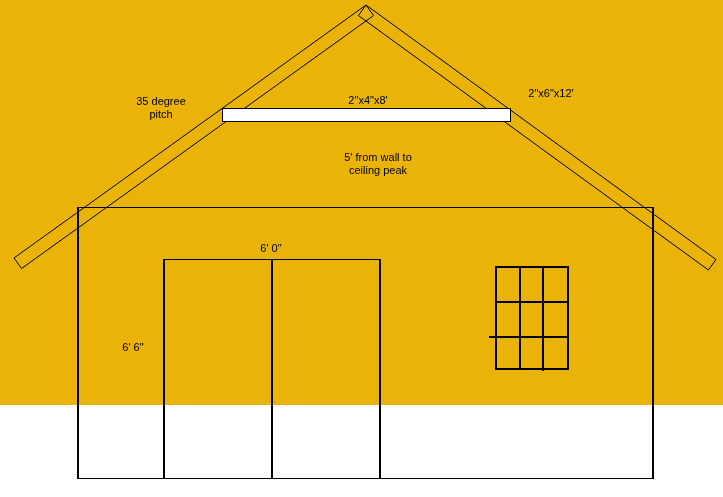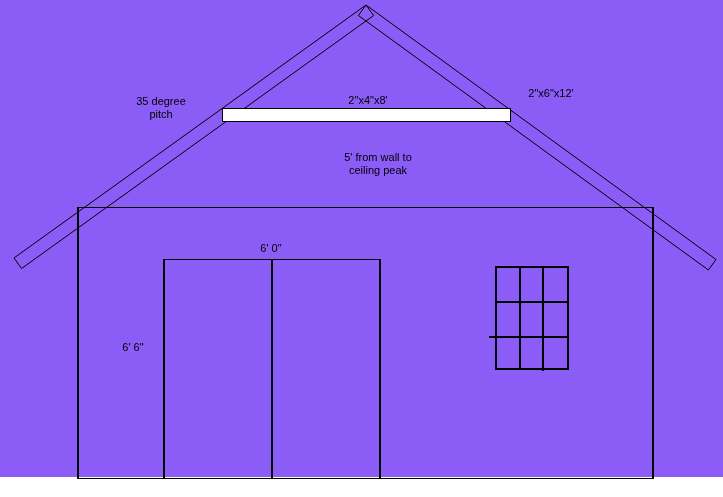--- a/index.html
+++ b/index.html
@@ -1,20 +1,20 @@
 <!DOCTYPE html>
 <html><head>
 <meta charset="utf-8">
 <style>
   html,body{margin:0;padding:0;}
   body{
     width:723px;height:497px;overflow:hidden;background:#ffffff;
     font-family:"Liberation Sans",sans-serif;
   }
-  .canvas{position:relative;width:723px;height:477px;background:#8b5cf6;}
+  .canvas{position:relative;width:723px;height:405px;background:#eab308;}
   svg{display:block;}
   svg text{
     font-family:"Liberation Sans",sans-serif;
     font-size:11px;
     fill:#000000;
     text-anchor:middle;
   }
   .rafter{fill:none;stroke-width:1;}
   .tie{fill:#ffffff;stroke-width:1;shape-rendering:crispEdges;}
   .wall{fill:none;stroke-width:1.2;shape-rendering:crispEdges;}

